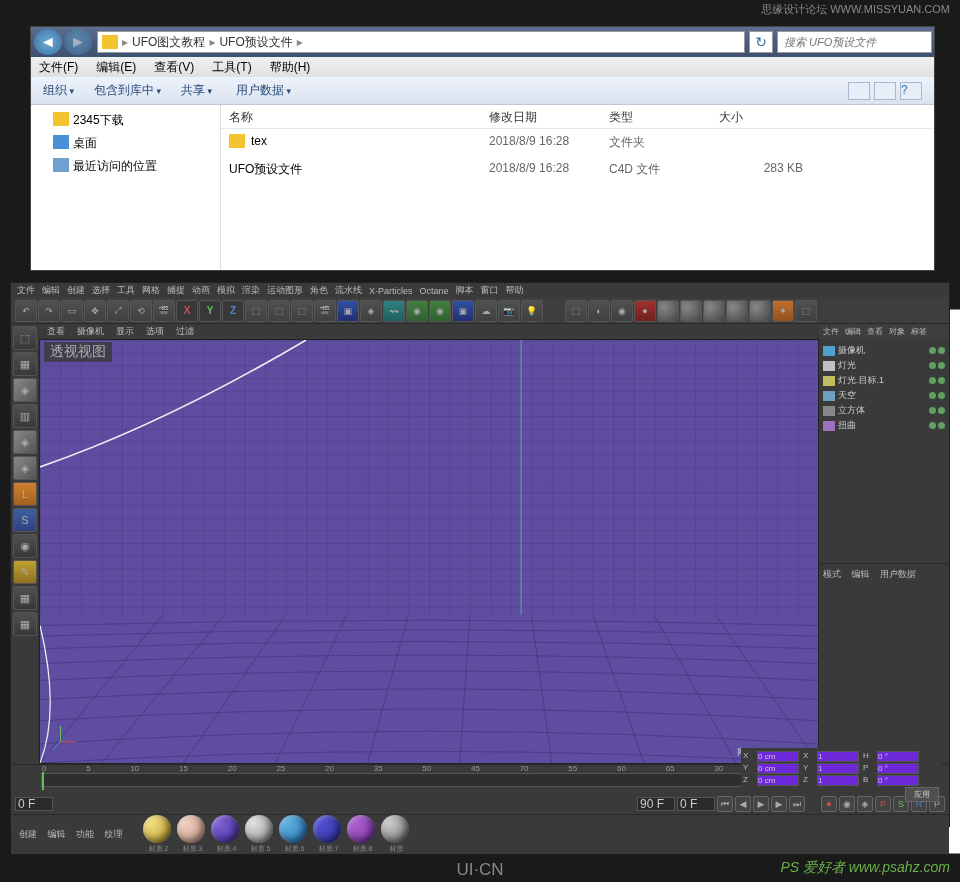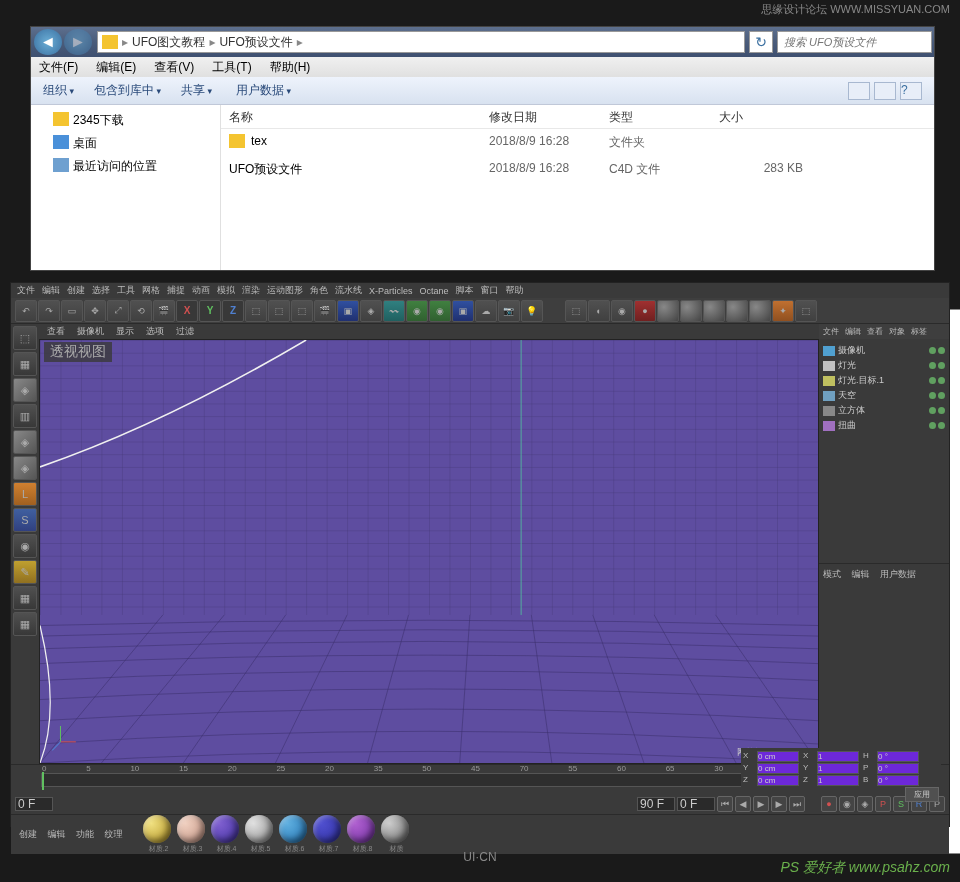--- a/index.html
+++ b/index.html
@@ -109,21 +109,21 @@
 .mat-tabs span{margin-right:8px}
 .mat-ball{width:28px;height:28px;border-radius:50%;margin-right:4px;cursor:pointer;box-shadow:inset -3px -3px 6px rgba(0,0,0,.5),inset 2px 2px 4px rgba(255,255,255,.3)}
 .mat-label{font-size:7px;color:#888;text-align:center;margin-top:1px}
 .mat-item{display:flex;flex-direction:column;align-items:center;margin-right:2px}
 
 .c4d-coords{position:absolute;right:8px;bottom:30px;width:200px;height:48px;background:#3a3a3a;font-size:8px;color:#bbb;padding:2px}
 .coord-row{display:flex;gap:4px;margin:1px 0}
 .coord-row span{width:10px}
 .coord-row input{width:42px;height:11px;background:#6d28d9;border:1px solid #555;color:#ccc;font-size:8px}
 
-.ui-cn{position:absolute;bottom:18px;left:50%;transform:translateX(-50%);color:#888;font-size:12px}
+.ui-cn{position:absolute;bottom:2px;left:50%;transform:translateX(-50%);color:#888;font-size:17px}
 </style>
 </head>
 <body>
 
 <div class="watermark-top">思缘设计论坛 WWW.MISSYUAN.COM</div>
 <div class="watermark-bottom">PS 爱好者 www.psahz.com</div>
 
 <div class="explorer">
   <div class="exp-titlebar">
     <div class="exp-nav-btn">◄</div>

